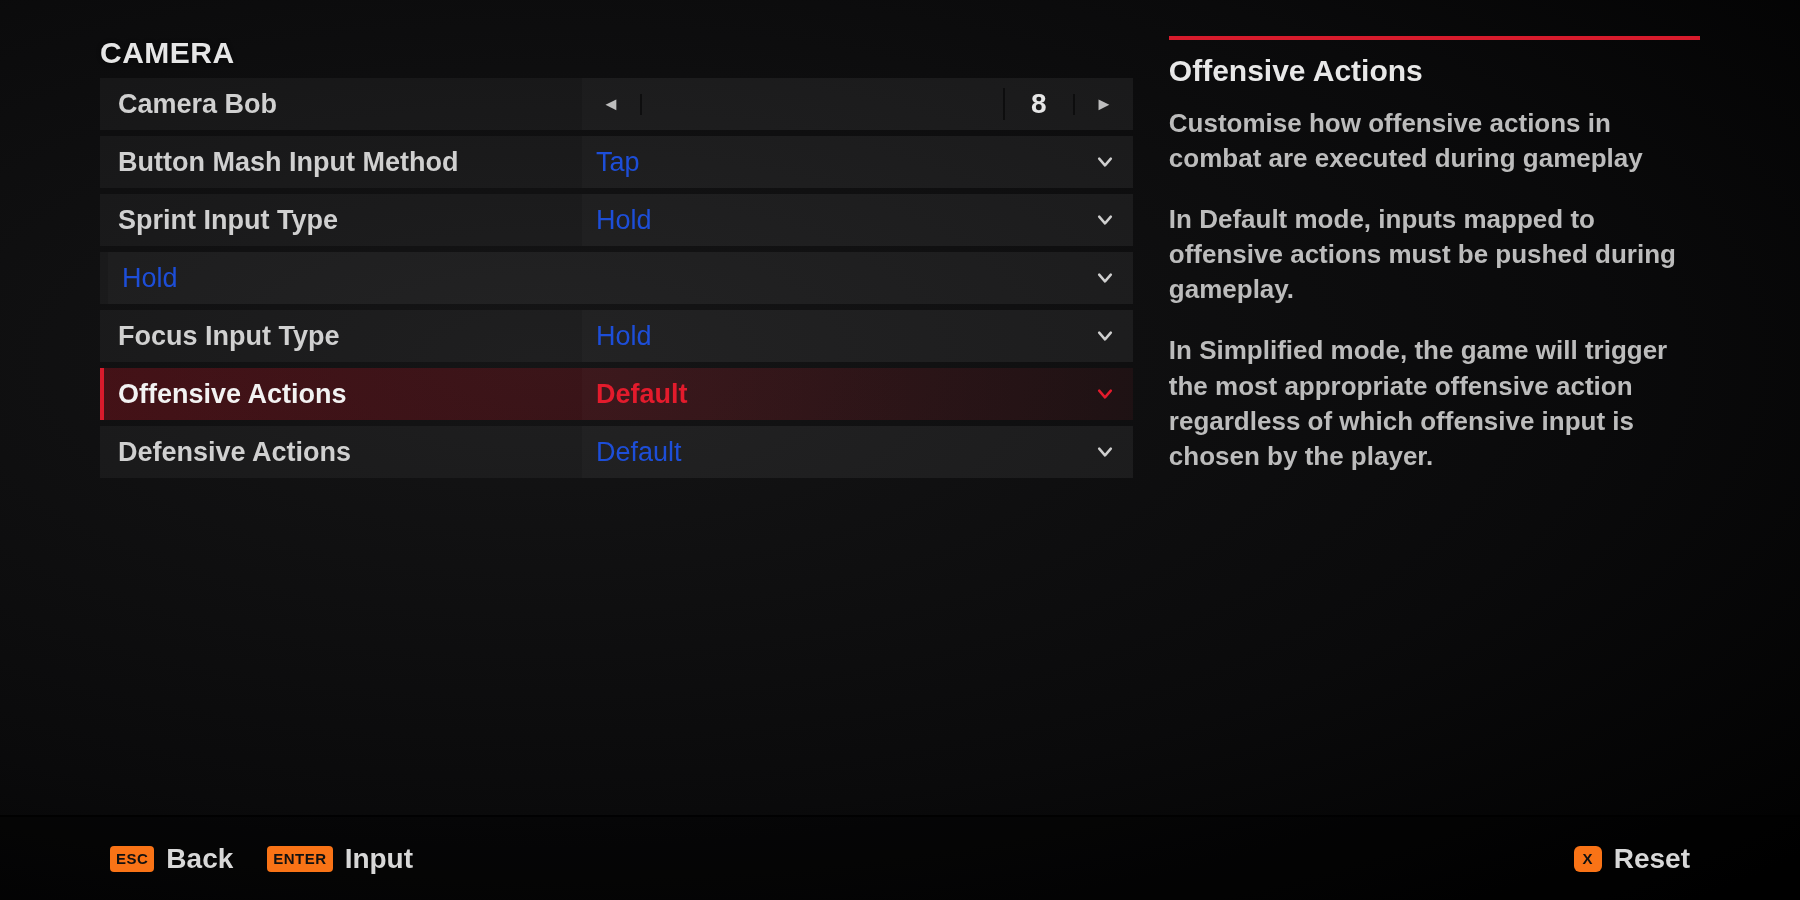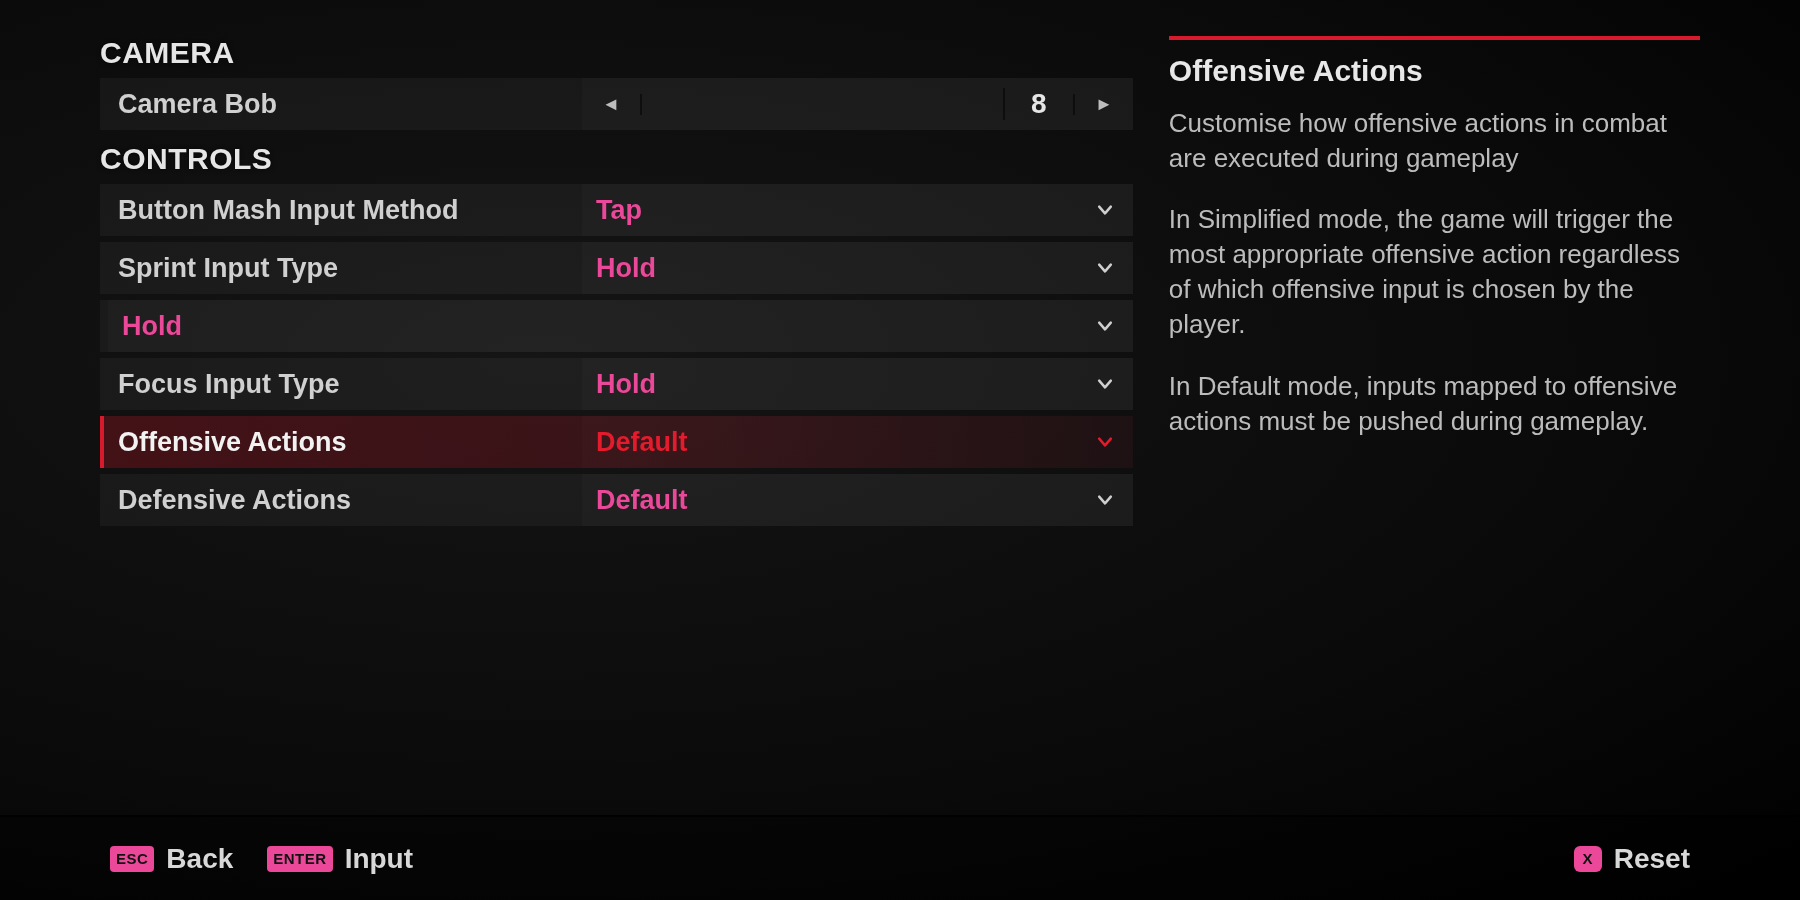--- a/index.html
+++ b/index.html
@@ -94,22 +94,22 @@
     color: #e6e6e6;
     border-left: 2px solid rgba(0,0,0,0.5);
   }
   
   .dropdown {
     flex: 1;
     display: flex;
     align-items: center;
     padding-left: 14px;
     font-size: 27px;
-    font-weight: 700;
-    color: #ec4899;
+    font-weight: 400;
+    color: #1d4ed8;
     position: relative;
   }
   .dropdown .chev {
     position: absolute;
     right: 18px;
     top: 50%;
     transform: translateY(-50%);
   }
   .chev svg { width: 20px; height: 20px; display:block; }
   
@@ -130,21 +130,21 @@
     font-size: 30px;
     font-weight: 700;
     color: #e8e8e8;
     margin-bottom: 18px;
   }
   .right-col p {
     font-size: 26px;
     line-height: 1.35;
     color: #bcbcbc;
     margin-bottom: 26px;
-    font-weight: 400;
+    font-weight: 700;
   }
   
   .footer {
     position: absolute;
     left: 0; right: 0; bottom: 0;
     height: 85px;
     border-top: 2px solid rgba(0,0,0,0.7);
     background: rgba(0,0,0,0.35);
     display: flex;
     align-items: center;
@@ -155,21 +155,21 @@
     display: flex;
     align-items: center;
     margin-right: 34px;
     font-size: 28px;
     font-weight: 600;
   }
   .keycap {
     display: inline-flex;
     align-items: center;
     justify-content: center;
-    background: #ec4899;
+    background: #f97316;
     color: #111;
     height: 26px;
     padding: 0 6px;
     border-radius: 4px;
     font-size: 15px;
     font-weight: 800;
     letter-spacing: 0.5px;
     margin-right: 12px;
   }
   .keycap.round {
@@ -199,21 +199,20 @@
             <span>◄</span>
           </div>
           <div class="spacer"></div>
           <div class="numbox">8</div>
           <div class="arrow right">
             <span>►</span>
           </div>
         </div>
       </div>
 
-      <div class="section-header">CONTROLS</div>
 
       <div class="row">
         <div class="label">Button Mash Input Method</div>
         <div class="value-area dropdown">
           <span>Tap</span>
           <span class="chev">
             <svg viewBox="0 0 24 24">
                 <path d="M5 8l7 8 7-8" fill="none" stroke="#cfcfcf" stroke-width="3" stroke-linecap="round" stroke-linejoin="round"></path>
               </svg>
           </span>
@@ -279,22 +278,22 @@
           </span>
         </div>
       </div>
 
     </div>
 
     <div class="right-col">
       <div class="accent"></div>
       <div class="title">Offensive Actions</div>
       <p>Customise how offensive actions in combat are executed during gameplay</p>
+      <p>In Default mode, inputs mapped to offensive actions must be pushed during gameplay.</p>
       <p>In Simplified mode, the game will trigger the most appropriate offensive action regardless of which offensive input is chosen by the player.</p>
-      <p>In Default mode, inputs mapped to offensive actions must be pushed during gameplay.</p>
     </div>
   </div>
 
   <div class="footer">
     <div class="hint">
       <span class="keycap">ESC</span>
       <span>Back</span>
     </div>
     <div class="hint">
       <span class="keycap">ENTER</span>

